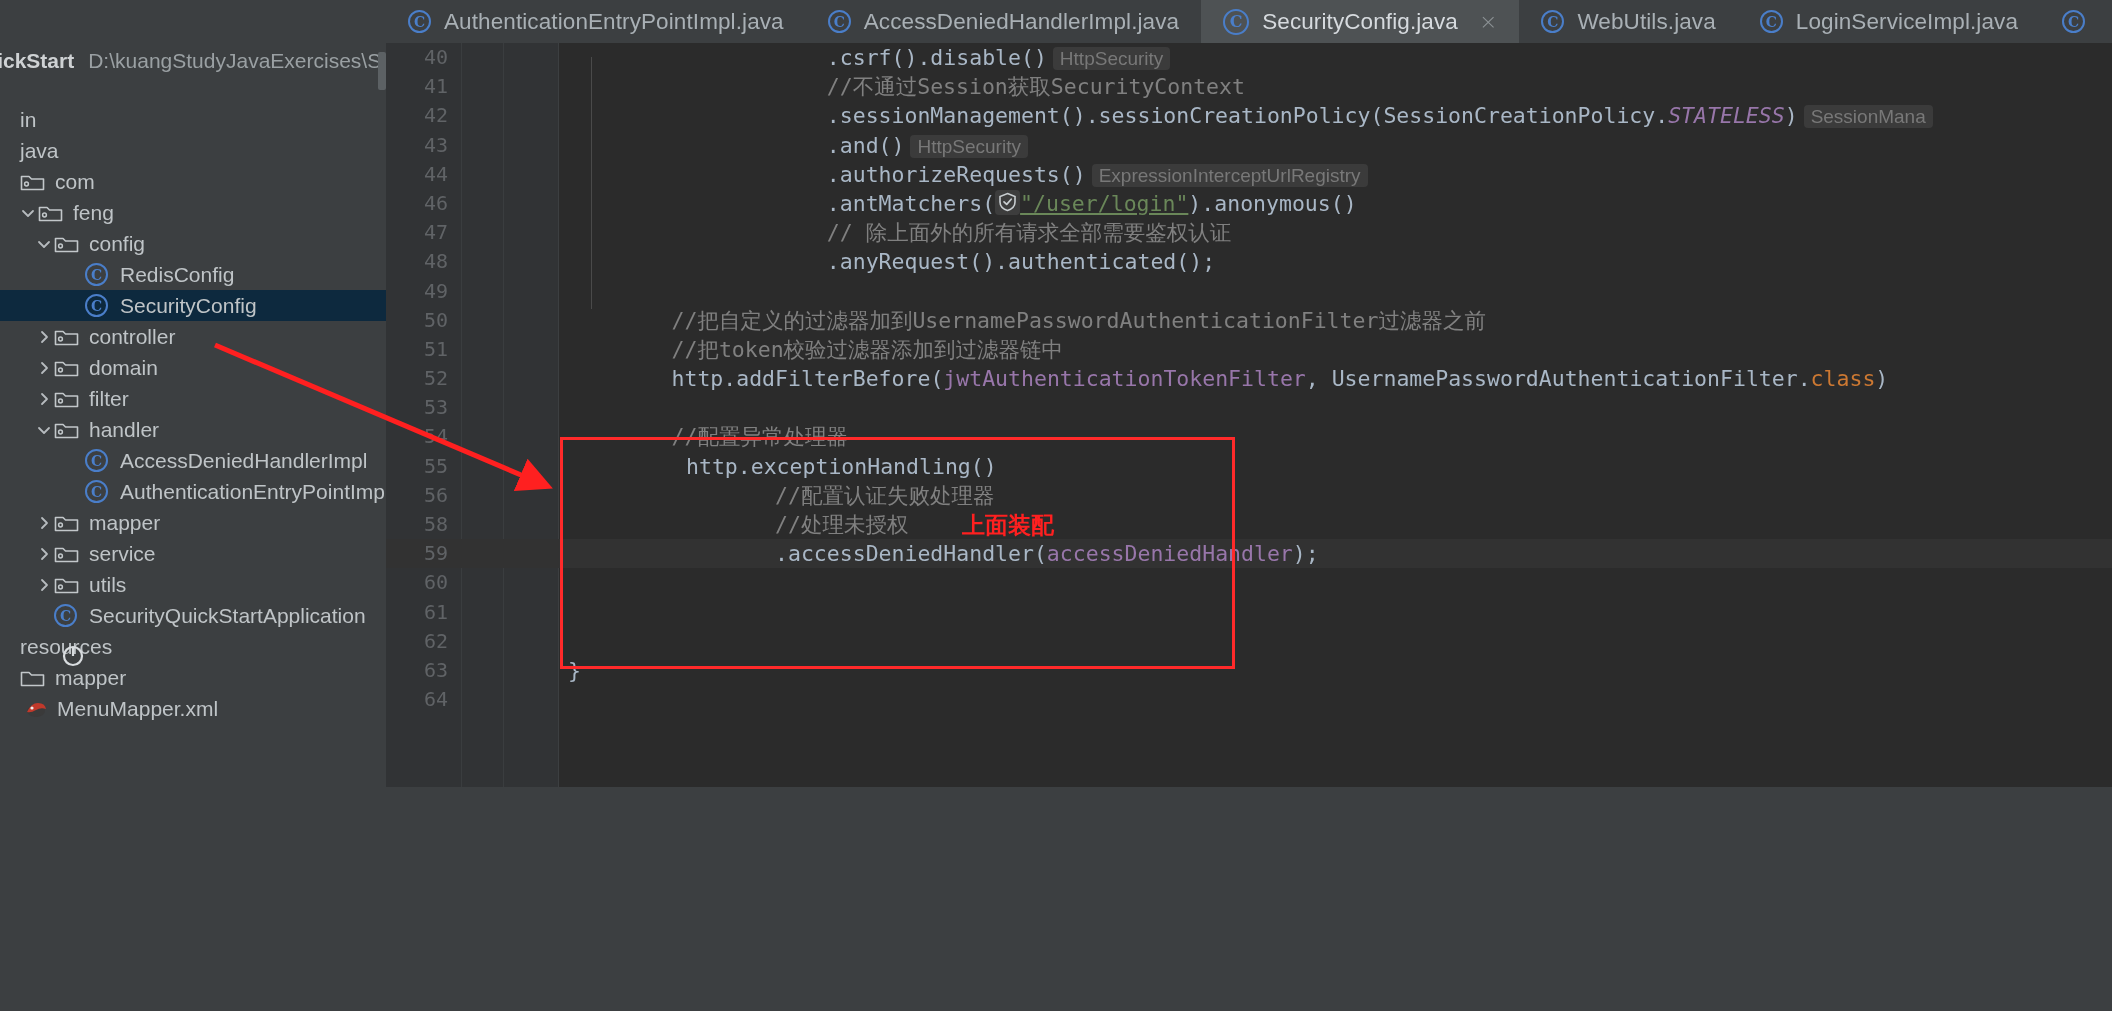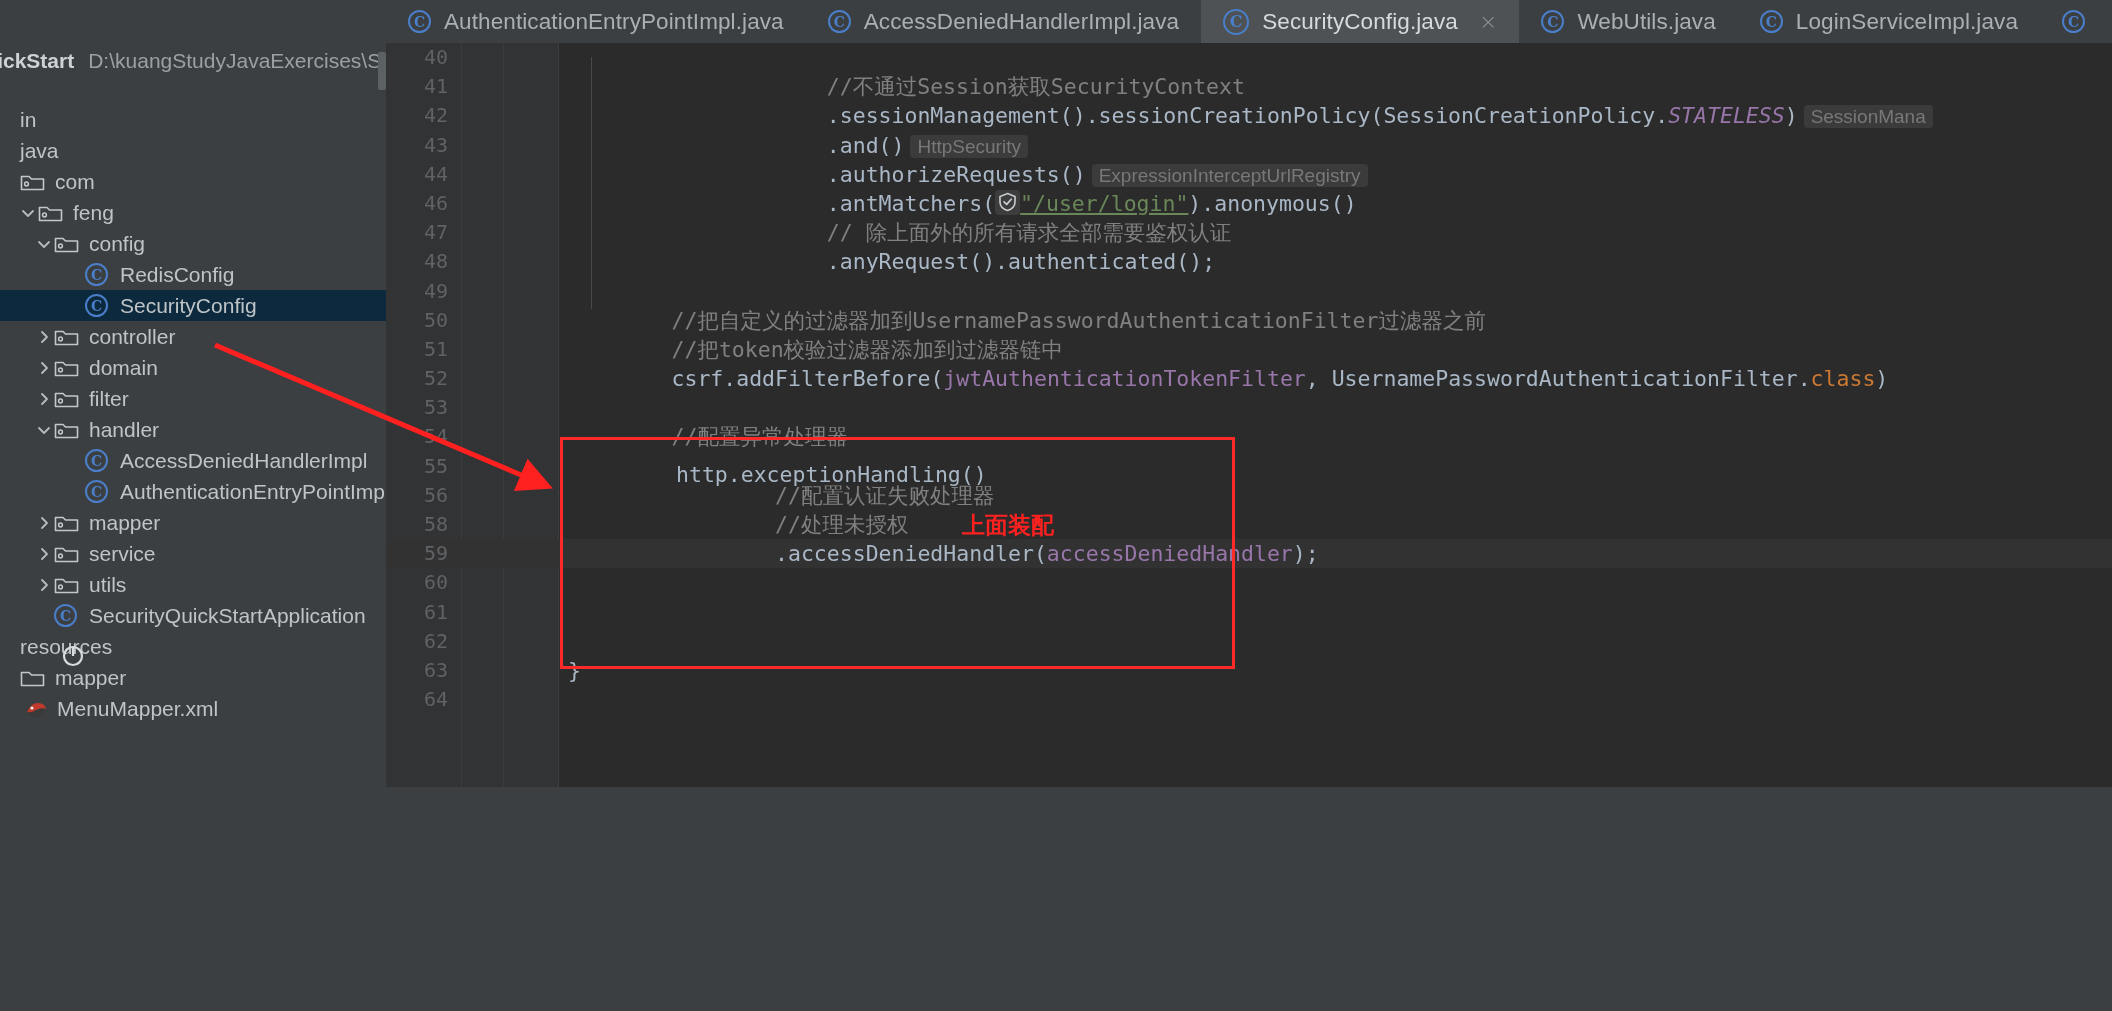--- a/index.html
+++ b/index.html
@@ -373,38 +373,38 @@
 
   <div class="editor">
     <div class="gutterbg"></div>
     <div class="gutter-sep" style="left:75px;"></div>
     <div class="gutter-sep" style="left:117px;"></div>
     <div class="gutter-sep" style="left:172px;background:#3c3f41;"></div>
 
     <div style="position:absolute;left:205px;top:14px;width:1px;height:252px;background:#4a4a4a;"></div>
 
     <div class="codearea" id="codearea">
-        <div class="cline"><span class="lno">40</span></div>
+        <div class="cline"><span class="lno">40</span><span class="ctext" style="left: 440.8px;"><span class="plain">.csrf().disable()</span><span class="hint">HttpSecurity</span></span></div>
         <div class="cline"><span class="lno">41</span><span class="ctext" style="left: 440.8px;"><span class="cmt">//不通过Session获取SecurityContext</span></span></div>
         <div class="cline"><span class="lno">42</span><span class="ctext" style="left: 440.8px;"><span class="plain">.sessionManagement().sessionCreationPolicy(SessionCreationPolicy.</span><span class="stat">STATELESS</span><span class="plain">)</span><span class="hint">SessionMana</span></span></div>
         <div class="cline"><span class="lno">43</span><span class="ctext" style="left: 440.8px;"><span class="plain">.and()</span><span class="hint">HttpSecurity</span></span></div>
         <div class="cline"><span class="lno">44</span><span class="ctext" style="left: 440.8px;"><span class="plain">.authorizeRequests()</span><span class="hint">ExpressionInterceptUrlRegistry</span></span></div>
         <div class="cline"><span class="lno">46</span><span class="ctext" style="left: 440.8px;"><span class="plain">.antMatchers(</span><span class="shield"><svg width="19" height="20" viewBox="0 0 19 20">
                 <path d="M9.5 1.5 L17 4.5 L17 10 Q17 16 9.5 18.5 Q2 16 2 10 L2 4.5 Z" fill="none" stroke="#c8cdd0" stroke-width="1.6"></path>
                 <path d="M6 9.8 L8.7 12.4 L13.2 7.2" fill="none" stroke="#c8cdd0" stroke-width="1.7" stroke-linecap="round" stroke-linejoin="round"></path>
               </svg></span><span class="str">"/user/login"</span><span class="plain">).anonymous()</span></span></div>
         <div class="cline"><span class="lno">47</span><span class="ctext" style="left: 440.8px;"><span class="cmt">// 除上面外的所有请求全部需要鉴权认证</span></span></div>
         <div class="cline"><span class="lno">48</span><span class="ctext" style="left: 440.8px;"><span class="plain">.anyRequest().authenticated();</span></span></div>
         <div class="cline"><span class="lno">49</span><span class="ctext" style="left: 182px;"></span></div>
         <div class="cline"><span class="lno">50</span><span class="ctext" style="left: 285.52px;"><span class="cmt">//把自定义的过滤器加到UsernamePasswordAuthenticationFilter过滤器之前</span></span></div>
         <div class="cline"><span class="lno">51</span><span class="ctext" style="left: 285.52px;"><span class="cmt">//把token校验过滤器添加到过滤器链中</span></span></div>
-        <div class="cline"><span class="lno">52</span><span class="ctext" style="left: 285.52px;"><span class="plain">csrf.addFilterBefore(</span><span class="fld">jwtAuthenticationTokenFilter</span><span class="plain">, UsernamePasswordAuthenticationFilter.</span><span class="kw">class</span><span class="plain">)</span></span></div>
+        <div class="cline"><span class="lno">52</span><span class="ctext" style="left: 285.52px;"><span class="plain">http.addFilterBefore(</span><span class="fld">jwtAuthenticationTokenFilter</span><span class="plain">, UsernamePasswordAuthenticationFilter.</span><span class="kw">class</span><span class="plain">)</span></span></div>
         <div class="cline"><span class="lno">53</span><span class="ctext" style="left: 182px;"></span></div>
         <div class="cline"><span class="lno">54</span><span class="ctext" style="left: 285.52px;"><span class="cmt">//配置异常处理器</span></span></div>
-        <div class="cline"><span class="lno">55</span><span class="ctext" style="left: 290px; margin-top: 8px;"><span class="plain">http.exceptionHandling()</span></span></div>
+        <div class="cline"><span class="lno">55</span><span class="ctext" style="left: 300px;"><span class="plain">http.exceptionHandling()</span></span></div>
         <div class="cline"><span class="lno">56</span><span class="ctext" style="left: 389.04px;"><span class="cmt">//配置认证失败处理器</span></span></div>
         <div class="cline"><span class="lno">58</span><span class="ctext" style="left: 389.04px;"><span class="cmt">//处理未授权</span></span></div>
         <div class="cline cur"><span class="lno">59</span><span class="ctext" style="left: 389.04px;"><span class="plain">.accessDeniedHandler(</span><span class="fld">accessDeniedHandler</span><span class="plain">);</span></span></div>
         <div class="cline"><span class="lno">60</span><span class="ctext" style="left: 182px;"></span></div>
         <div class="cline"><span class="lno">61</span><span class="ctext" style="left: 182px;"></span></div>
         <div class="cline"><span class="lno">62</span><span class="ctext" style="left: 182px;"></span></div>
         <div class="cline"><span class="lno">63</span><span class="ctext" style="left: 182px;"><span class="plain">}</span></span></div>
         <div class="cline"><span class="lno">64</span><span class="ctext" style="left: 182px;"></span></div>
       </div>
   </div>

